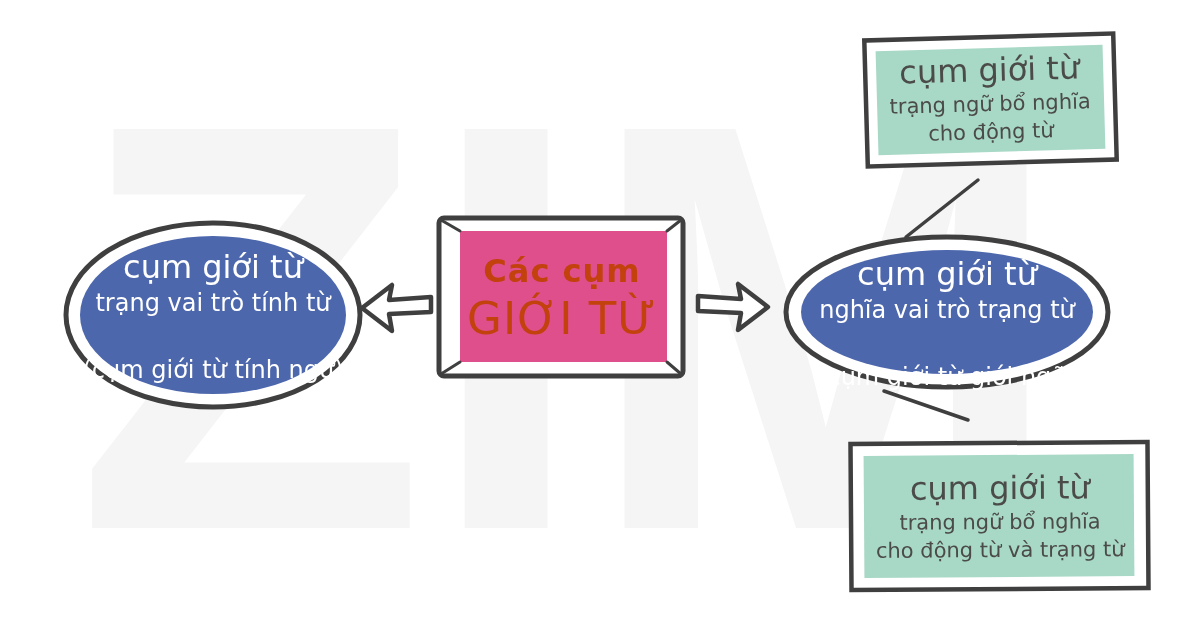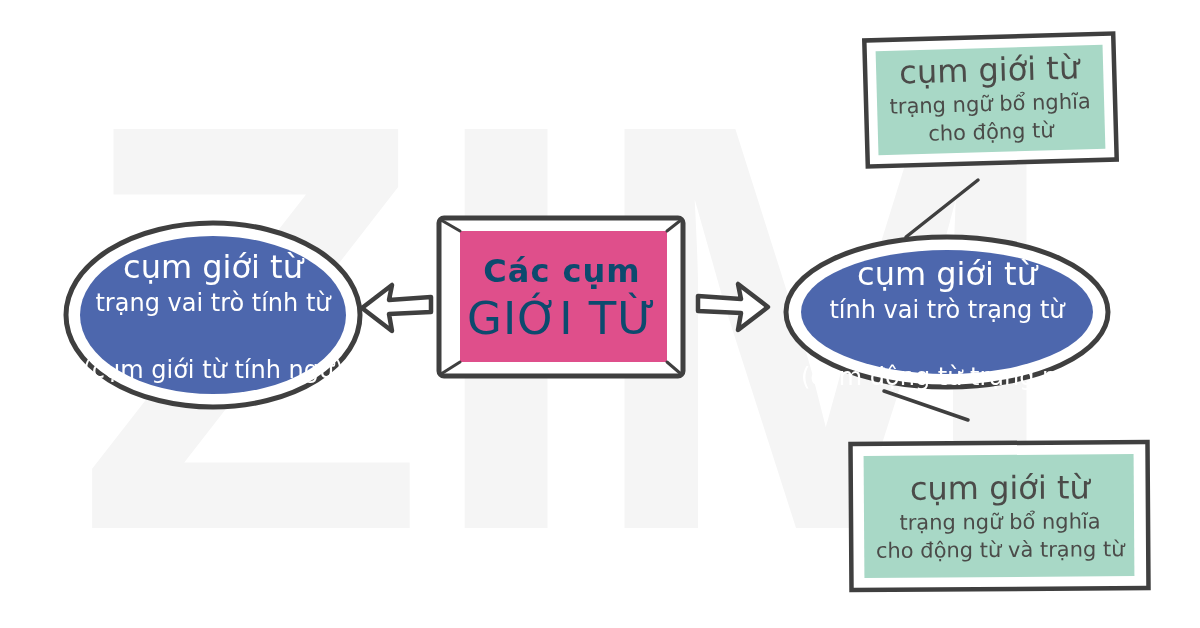--- a/index.html
+++ b/index.html
@@ -8,21 +8,21 @@
     overflow:hidden; font-family:"DejaVu Sans", sans-serif;
   }
   svg.canvas { position:absolute; left:0; top:0; }
   .wm-text { font-family:"Liberation Sans", sans-serif; font-weight:bold; }
 
   .label { position:absolute; text-align:center; pointer-events:none; }
   .label div { white-space:nowrap; }
 
   
   .center-label { left:456px; top:233px; width:212px; height:132px;
-    display:flex; flex-direction:column; justify-content:center; color:#0c4a6e; }
+    display:flex; flex-direction:column; justify-content:center; color:#c2410c; }
   .center-label .l1 { font-size:32px; font-weight:bold; letter-spacing:1px; line-height:40px; }
   .center-label .l2 { font-size:45px; font-weight:400; letter-spacing:1px; line-height:56px; }
 
   
   .ellipse-label { color:#ffffff; }
   .left-ellipse-label  { left:68px;  top:247px; width:290px; }
   .right-ellipse-label { left:801px; top:254px; width:292px; }
   .ellipse-label .l1 { font-size:32px; line-height:40px; }
   .ellipse-label .l2 { font-size:24px; line-height:32px; }
   .ellipse-label .l3 { font-size:24px; line-height:31px;margin-top:36px; }
@@ -84,22 +84,22 @@
   </div>
 
   <div class="label ellipse-label left-ellipse-label">
     <div class="l1">cụm giới từ</div>
     <div class="l2">trạng vai trò tính từ</div>
     <div class="l3">(cụm giới từ tính ngữ)</div>
   </div>
 
   <div class="label ellipse-label right-ellipse-label">
     <div class="l1">cụm giới từ</div>
-    <div class="l2">tính vai trò trạng từ</div>
-    <div class="l3">(cụm động từ trạng ngữ)</div>
+    <div class="l2">nghĩa vai trò trạng từ</div>
+    <div class="l3">(cụm giới từ giới ngữ)</div>
   </div>
 
   <div class="label note-label top-note-label">
     <div class="l1">cụm giới từ</div>
     <div class="l2">trạng ngữ bổ nghĩa</div>
     <div class="l3">cho động từ</div>
   </div>
 
   <div class="label note-label bottom-note-label">
     <div class="l1">cụm giới từ</div>

